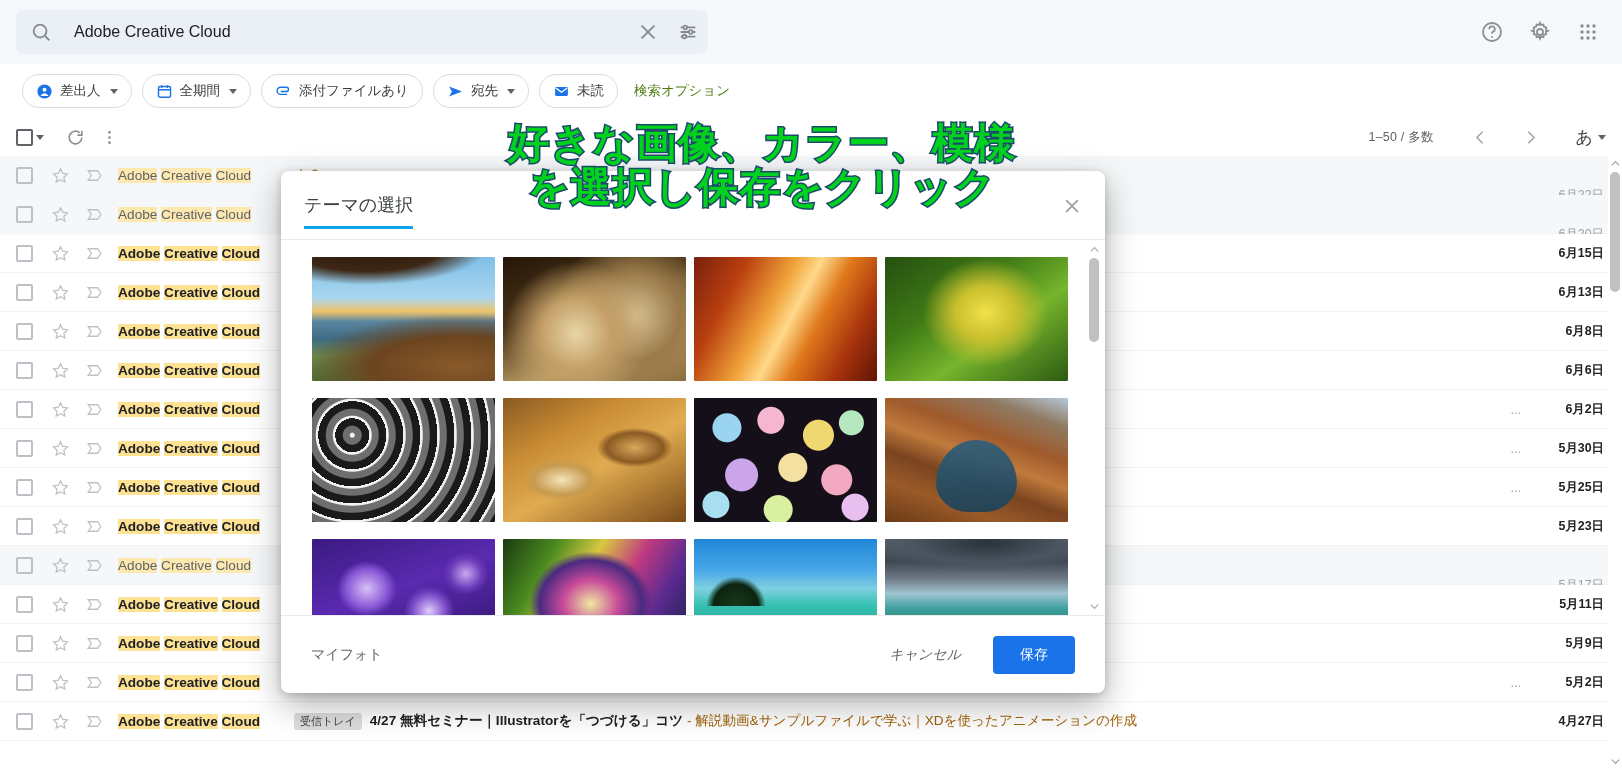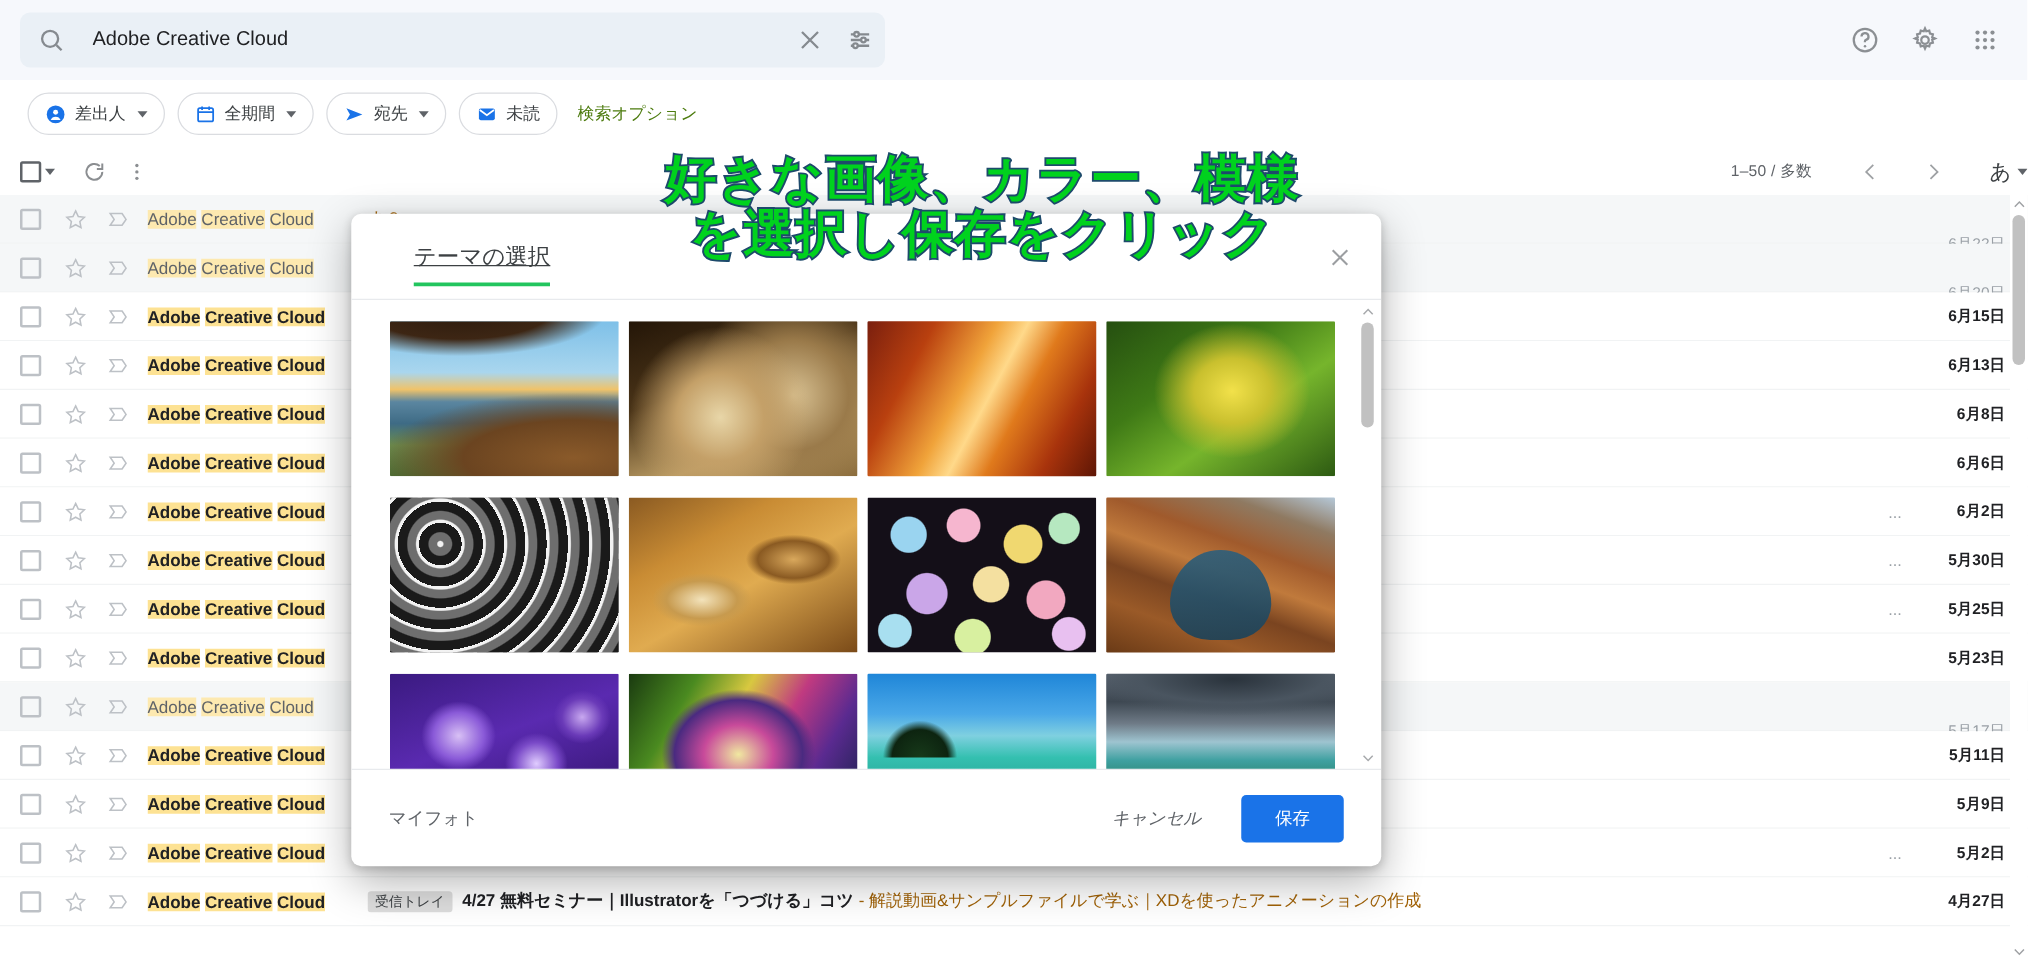--- a/index.html
+++ b/index.html
@@ -57,21 +57,21 @@
   
   .listtool {
     position: absolute; top: 118px; left: 0; width: 1622px; height: 38px;
     background: #ffffff; display: flex; align-items: center; padding-left: 16px;
   }
   .lt-cb { display: flex; align-items: center; gap: 3px; margin-right: 14px; }
   .cbox { width: 17px; height: 17px; border: 2px solid #5f6368; border-radius: 2px; }
   .lt-caret { width: 0; height: 0; border-left: 4px solid transparent; border-right: 4px solid transparent; border-top: 5px solid #5f6368; }
   .lt-icon { width: 34px; height: 34px; display:flex; align-items:center; justify-content:center; }
   .lt-icon svg { width: 19px; height: 19px; opacity:.72; }
-  .lt-right { margin-left: auto; display: flex; align-items: center; gap: 16px; }
+  .lt-right { margin-left: auto; display: flex; align-items: center; gap: 16px; padding-right: 16px; }
   .pagecount { font-size: 12.5px; color: #5f6368; margin-right: 14px; letter-spacing: .2px; }
   .pgbtn { width: 34px; height: 34px; display:flex; align-items:center; justify-content:center; }
   .pgbtn svg { width: 17px; height: 17px; opacity:.6; }
   .ime { display:flex; align-items:center; gap:5px; margin-left: 12px; font-size: 17px; color:#3c4043; }
 
   
   .maillist { position: absolute; top: 156px; left: 0; width: 1622px; height: 612px; background:#fff; }
   .row {
     display: flex; align-items: center; height: 39px;
     border-bottom: 1px solid #f1f3f4; padding-left: 16px;
@@ -111,24 +111,23 @@
   
   .dialog {
     position: absolute; left: 281px; top: 171px;
     width: 824px; height: 522px;
     background: #ffffff; border-radius: 8px;
     box-shadow: 0 12px 34px rgba(0,0,0,.30), 0 2px 8px rgba(0,0,0,.18);
     overflow: hidden; display: flex; flex-direction: column;
   }
   .dlg-head { height: 68px; flex: none; position: relative; display: flex; align-items: flex-start; }
   .dlg-tab {
-    margin-left: 50px; margin-top: 22px;
+    margin-left: 23px; margin-top: 22px;
     font-size: 18px; color: #3c4043; padding-bottom: 9px;
-    border-bottom: 3px solid #22c55e;
-    text-decoration: underline;
+    border-bottom: 3px solid #0ea5e9;
   }
   .dlg-close { position: absolute; right: 18px; top: 20px; width: 30px; height: 30px; display:flex; align-items:center; justify-content:center; }
   .dlg-close svg { width: 20px; height: 20px; opacity:.62; }
 
   .dlg-body { flex: 1; position: relative; overflow: hidden; border-top: 1px solid #e8eaed; }
   .grid {
     position:absolute; inset: 0;
     padding: 17px 26px 14px 31px;
     display: grid; grid-template-columns: repeat(4, 183px);
     gap: 17px 8px; align-content: start;
@@ -149,21 +148,21 @@
   .myphotos { font-size: 14px; color: #5f6368; }
   .foot-right { margin-left: auto; display: flex; align-items: center; gap: 18px; }
   .btn-cancel { font-size: 14px; color: #5f6368; background:none; border:none; padding: 8px 14px; font-family:"Liberation Sans",sans-serif;font-style:italic; }
   .btn-save {
     font-size: 14px; color: #fff; background: #1a73e8; border: none;
     border-radius: 4px; padding: 10px 27px; font-family:"Liberation Sans",sans-serif;
   }
 
   
   .annot {
-    position: absolute; left: 456px; top: 122px; width: 660px;
+    position: absolute; left: 432px; top: 122px; width: 660px;
     text-align: center; pointer-events: none;
     font-family: "DejaVu Sans", sans-serif;
     font-size: 41px; font-weight: bold; line-height: 1.07;
     color: #00d21e;
     -webkit-text-stroke: 3px #1d4a6b;
     paint-order: stroke fill;
     letter-spacing: 1px;
   }
   .annot span { display:block; }
 
@@ -294,20 +293,26 @@
     </div>
     <div class="chip">
       <svg viewBox="0 0 24 24" fill="none" stroke="#1a73e8" stroke-width="2">
           <rect x="3.5" y="5" width="17" height="15" rx="2"></rect>
           <path d="M3.5 9.5h17M8 3v4M16 3v4"></path>
         </svg>
       <span>全期間</span>
       <i class="caret"></i>
     </div>
     <div class="chip">
+      <svg viewBox="0 0 24 24" fill="none" stroke="#1a73e8" stroke-width="2">
+          <path d="M8 12h8a3 3 0 0 0 0-6H8a5 5 0 0 0 0 10h9"></path>
+        </svg>
+      <span>添付ファイルあり</span>
+    </div>
+    <div class="chip">
       <svg viewBox="0 0 24 24" fill="#1a73e8">
           <path d="M3 5l18 7-18 7 4-7z"></path>
         </svg>
       <span>宛先</span>
       <i class="caret"></i>
     </div>
     <div class="chip">
       <svg viewBox="0 0 24 24" fill="#1a73e8">
           <rect x="3" y="5.5" width="18" height="13" rx="2"></rect>
           <path d="M4 7l8 6 8-6" stroke="#fff" stroke-width="2" fill="none"></path>

